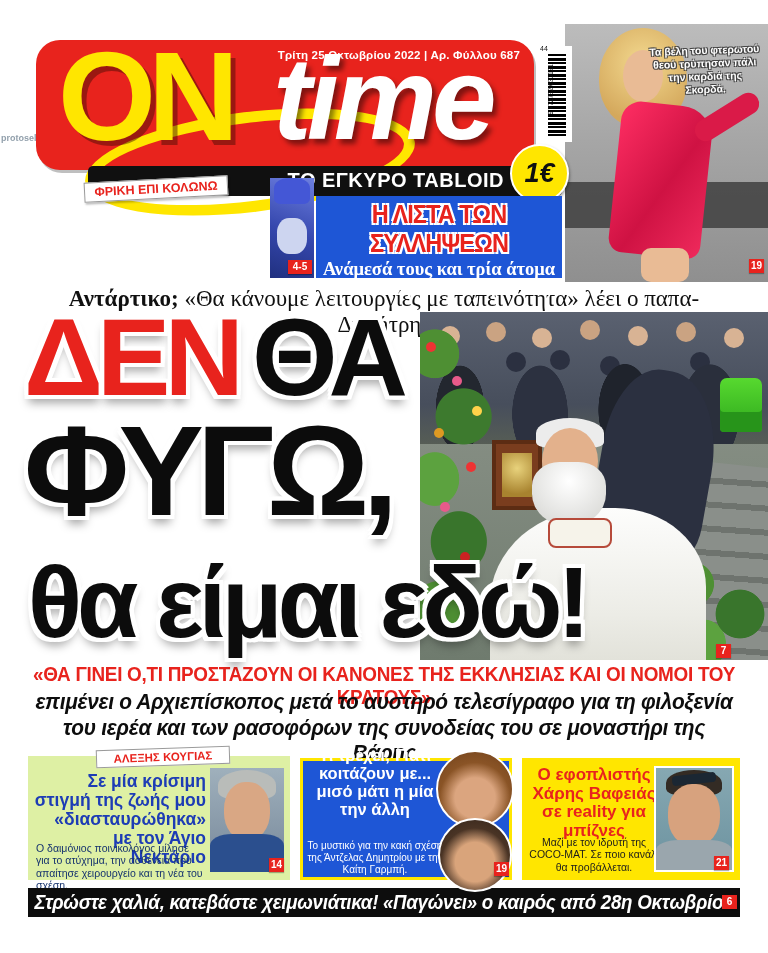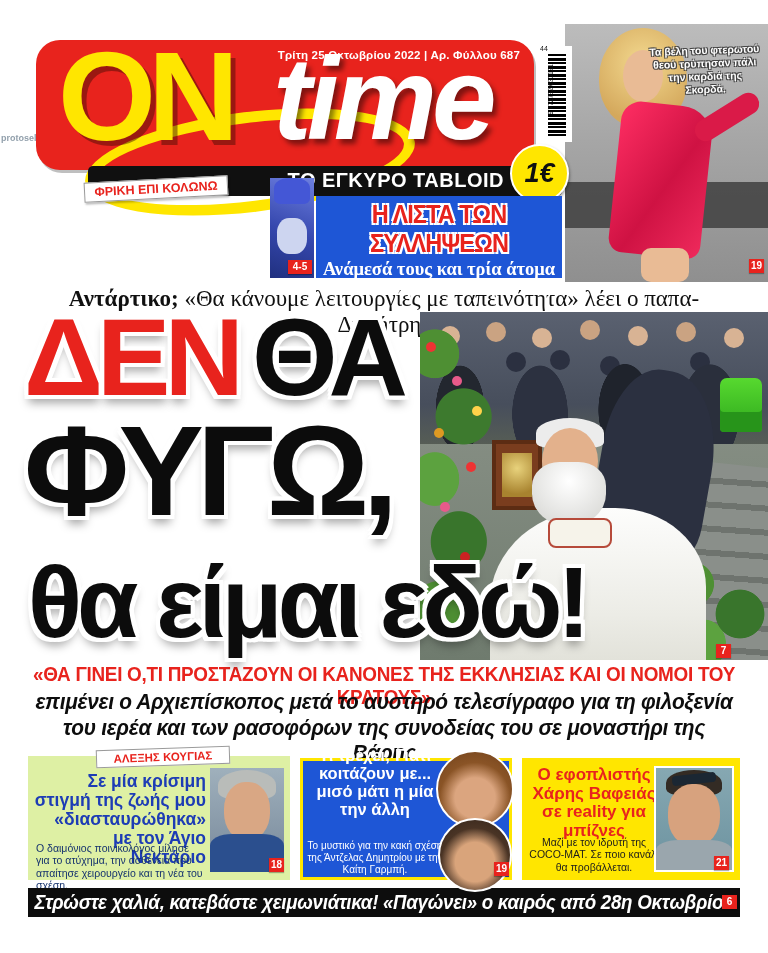--- a/index.html
+++ b/index.html
@@ -282,21 +282,21 @@
 
   <div class="abs kougias-box"></div>
   <div class="abs kougias-kicker">ΑΛΕΞΗΣ ΚΟΥΓΙΑΣ</div>
   <div class="abs kougias-headline">Σε μία κρίσιμη στιγμή της ζωής μου «διασταυρώθηκα» με τον Άγιο Νεκτάριο</div>
   <div class="abs kougias-summary">Ο δαιμόνιος ποινικολόγος μίλησε για το ατύχημα, την ασθένεια που απαίτησε χειρουργείο και τη νέα του σχέση.</div>
   <div class="abs kougias-photo">
     <div class="abs kg-hair"></div>
     <div class="abs kg-face"></div>
     <div class="abs kg-shirt"></div>
   </div>
-  <div class="abs badge" style="left:269px;top:858px;">18</div>
+  <div class="abs badge" style="left:269px;top:858px;">14</div>
 
   <div class="abs singers-box"></div>
   <div class="abs singers-headline">Τι τρέχει; Γιατί κοιτάζουν με... μισό μάτι η μία την άλλη</div>
   <div class="abs singers-summary">Το μυστικό για την κακή σχέση της Άντζελας Δημητρίου με την Καίτη Γαρμπή.</div>
   <div class="abs singer-circle singer1"></div>
   <div class="abs singer-circle singer2"></div>
   <div class="abs badge" style="left:494px;top:862px;">19</div>
 
   <div class="abs vafeias-box"></div>
   <div class="abs vafeias-headline">Ο εφοπλιστής Χάρης Βαφειάς σε reality για μπίζνες</div>

